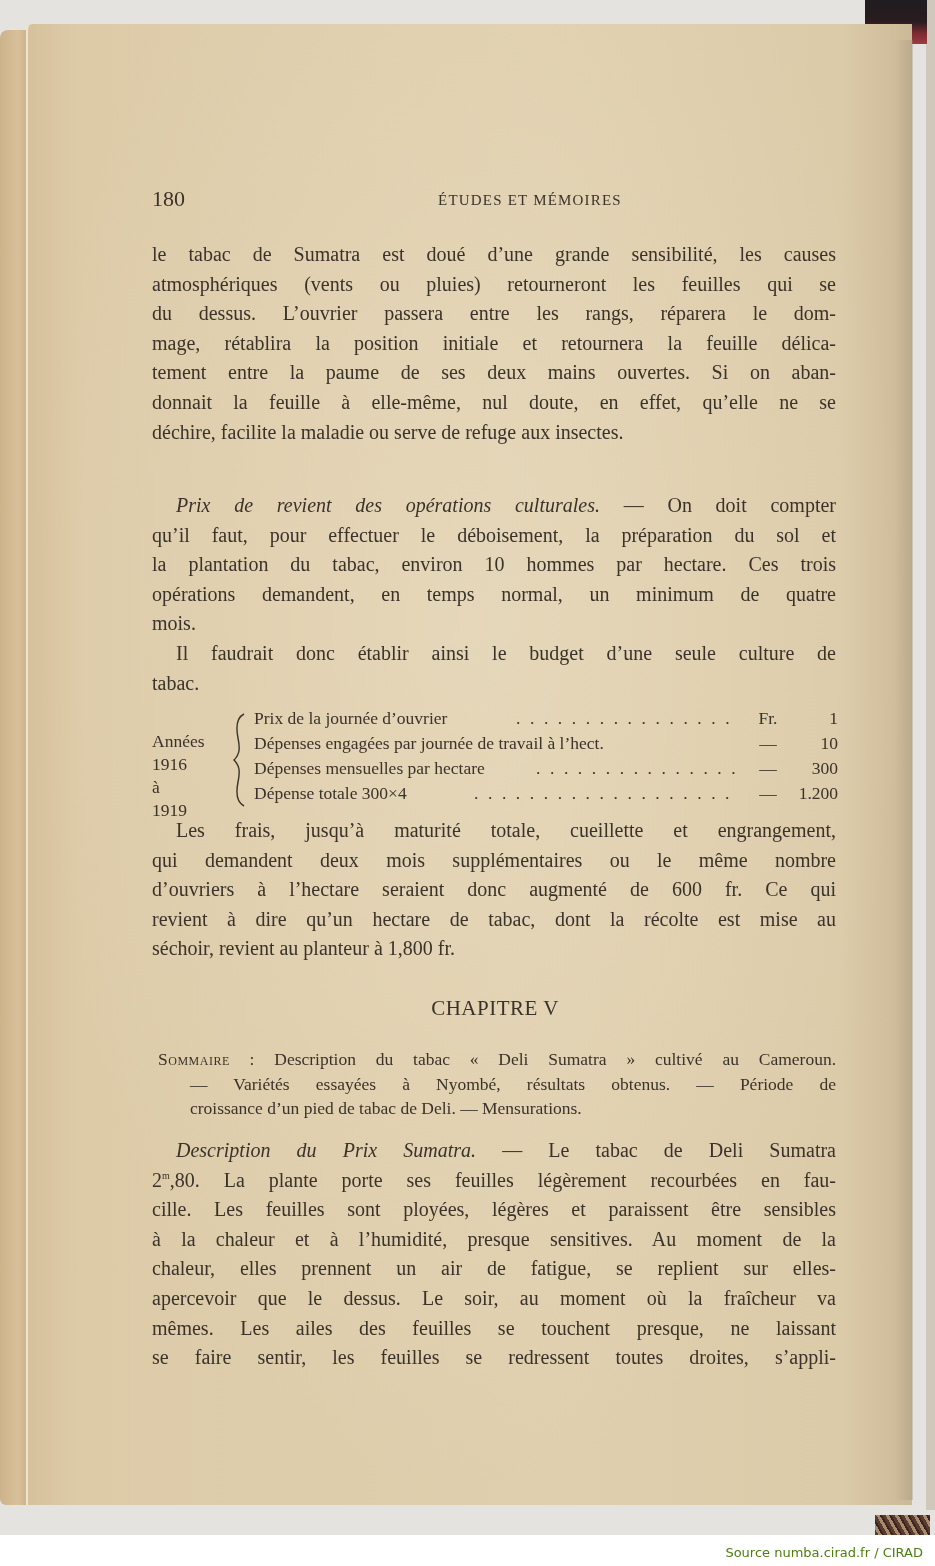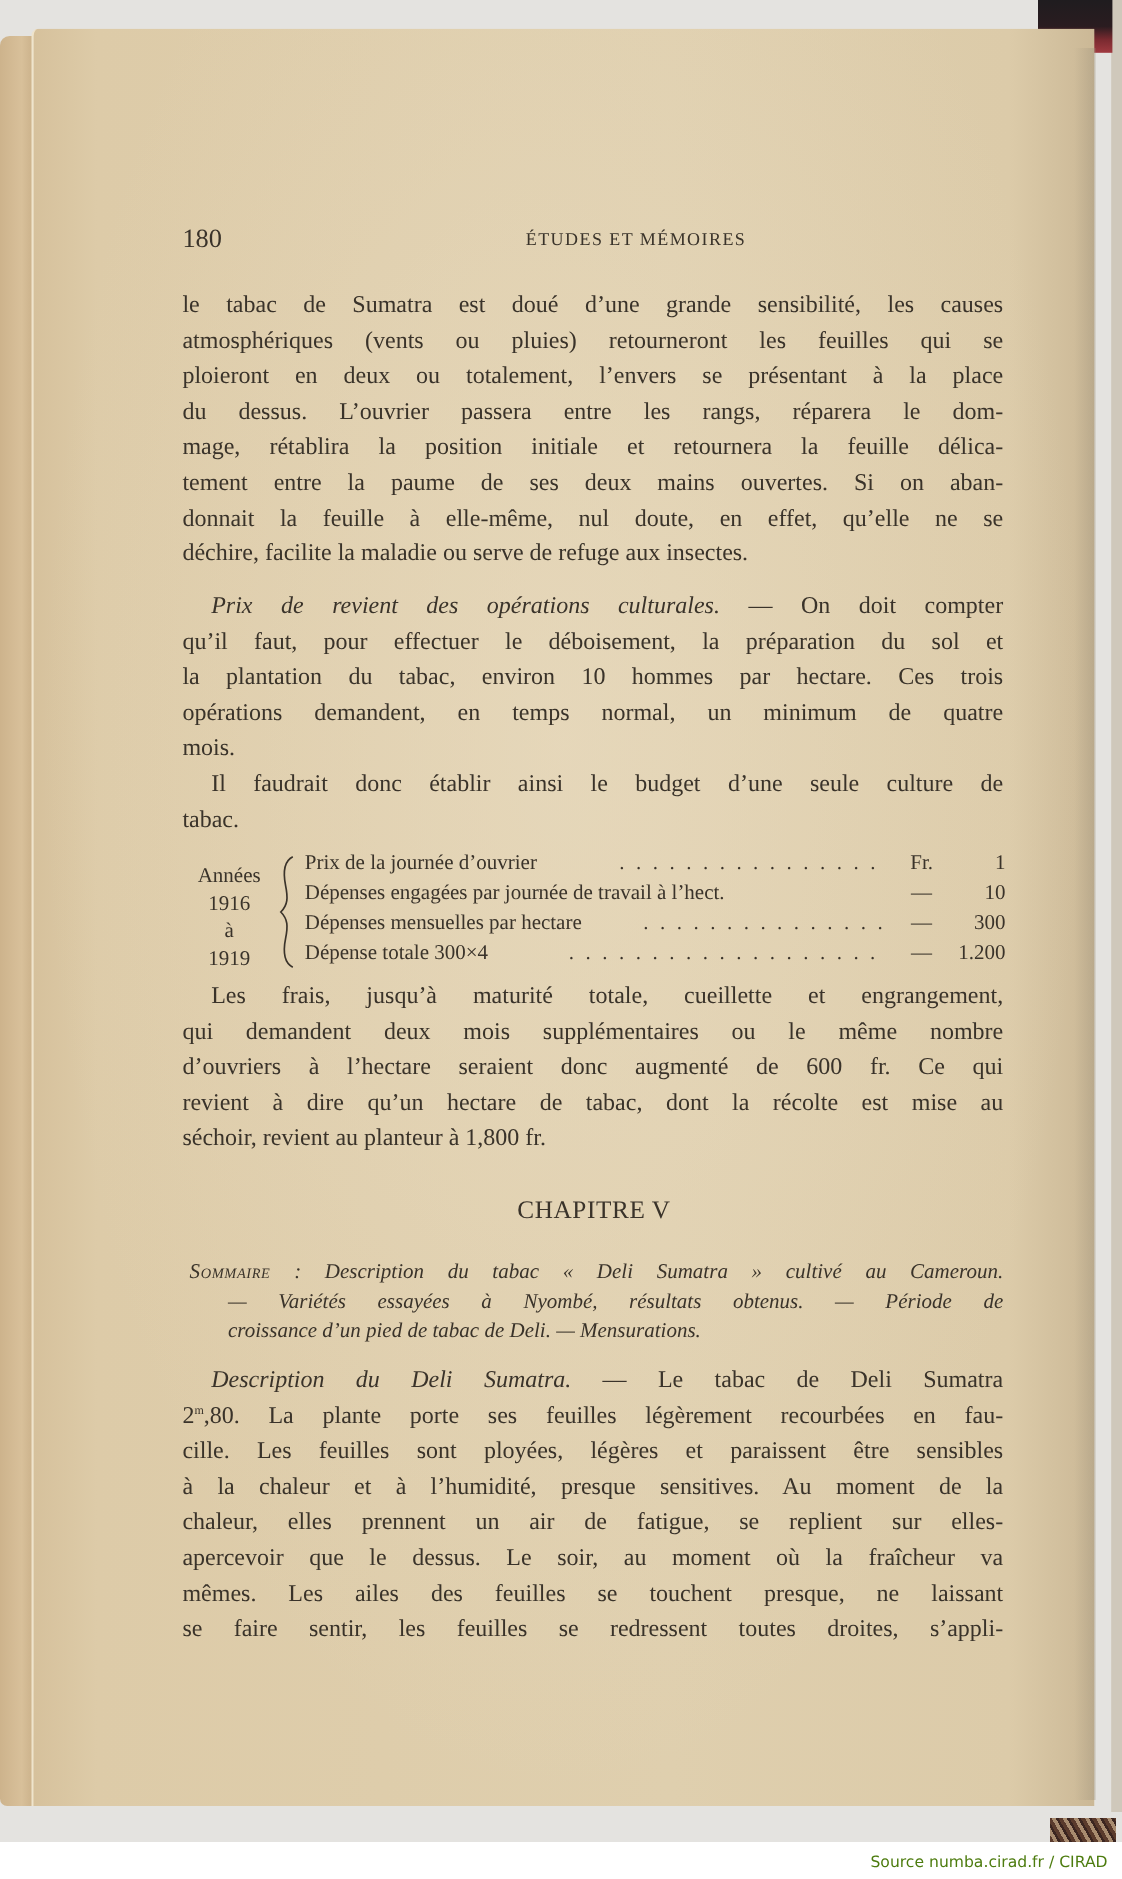--- a/index.html
+++ b/index.html
@@ -65,21 +65,21 @@
     .para .line { display: block; text-align: justify; text-align-last: justify; white-space: nowrap; }
     .para .line.last { text-align-last: left; }
     .indent { padding-left: 24px; }
     .ital { font-style: italic; }
 
     .budget {
       position: absolute; left: 152px; top: 706px; width: 686px; height: 104px;
       font-size: 17.5px;
     }
     .budget-years {
-      position: absolute; left: 0; top: 12px; width: 78px; text-align: center;
+      position: absolute; left: 0; top: 24px; width: 78px; 
       line-height: 23px;
     }
     .budget-brace {
       position: absolute; left: 74px; top: 6px; width: 24px; height: 96px;
     }
     .budget-row {
       position: absolute; left: 102px; width: 584px; height: 24px; white-space: nowrap;
     }
     .budget-row .label { position: absolute; left: 0; top: 0; }
     .budget-row .leader {
@@ -89,21 +89,21 @@
     .budget-row .amount { position: absolute; right: 0; top: 0; text-align: right; }
 
     .chapter-title {
       position: absolute; left: 152px; width: 686px; top: 996px; text-align: center;
       font-size: 21px; letter-spacing: 0.5px;
     }
     .summary {
       position: absolute; left: 158px; top: 1047px; width: 678px;
       font-size: 17.5px; line-height: 24.5px;
     }
-    .summary .line { display: block; white-space: nowrap; text-align: justify; text-align-last: justify; font-style: italic; }
+    .summary .line { display: block; white-space: nowrap; text-align: justify; text-align-last: justify; }
     .summary .line.hang { padding-left: 32px; }
     .summary .line.last { text-align-last: left; }
     .smallcaps { font-variant: small-caps; letter-spacing: 0.5px; }
     sup { font-size: 10px; line-height: 0; vertical-align: 8px; }
   </style>
 </head>
 <body>
 
 <div class="scan-bg"></div>
 <div class="tab-top-right"></div>
@@ -114,21 +114,20 @@
 <div class="tab-bottom"></div>
 
 <div class="running-head text">
   <span class="page-number">180</span>
   <span class="running-title">ÉTUDES ET MÉMOIRES</span>
 </div>
 
 <div class="para text" style="top:240px;">
   <span class="line">le tabac de Sumatra est doué d’une grande sensibilité, les causes</span>
   <span class="line">atmosphériques (vents ou pluies) retourneront les feuilles qui se</span>
-  <span class="line">ploieront en deux ou totalement, l’envers se présentant à la place</span>
   <span class="line">du dessus. L’ouvrier passera entre les rangs, réparera le dom-</span>
   <span class="line">mage, rétablira la position initiale et retournera la feuille délica-</span>
   <span class="line">tement entre la paume de ses deux mains ouvertes. Si on aban-</span>
   <span class="line">donnait la feuille à elle-même, nul doute, en effet, qu’elle ne se</span>
   <span class="line last">déchire, facilite la maladie ou serve de refuge aux insectes.</span>
 </div>
 
 <div class="para text" style="top:491px;">
   <span class="line indent"><span class="ital">Prix de revient des opérations culturales.</span><span> — On doit compter</span></span>
   <span class="line">qu’il faut, pour effectuer le déboisement, la préparation du sol et</span>
@@ -188,21 +187,21 @@
 
 <div class="chapter-title text">CHAPITRE V</div>
 
 <div class="summary text">
   <span class="line"><span class="smallcaps">Sommaire</span><span> : Description du tabac « Deli Sumatra » cultivé au Cameroun.</span></span>
   <span class="line hang">— Variétés essayées à Nyombé, résultats obtenus. — Période de</span>
   <span class="line hang last">croissance d’un pied de tabac de Deli. — Mensurations.</span>
 </div>
 
 <div class="para text" style="top:1136px;">
-  <span class="line indent"><span class="ital">Description du Deli Sumatra.</span><span> — Le tabac de Deli Sumatra</span></span>
+  <span class="line indent"><span class="ital">Description du Prix Sumatra.</span><span> — Le tabac de Deli Sumatra</span></span>
   <span class="line"><span>2</span><sup>m</sup><span>,80. La plante porte ses feuilles légèrement recourbées en fau-</span></span>
   <span class="line">cille. Les feuilles sont ployées, légères et paraissent être sensibles</span>
   <span class="line">à la chaleur et à l’humidité, presque sensitives. Au moment de la</span>
   <span class="line">chaleur, elles prennent un air de fatigue, se replient sur elles-</span>
   <span class="line">apercevoir que le dessus. Le soir, au moment où la fraîcheur va</span>
   <span class="line">mêmes. Les ailes des feuilles se touchent presque, ne laissant</span>
   <span class="line">se faire sentir, les feuilles se redressent toutes droites, s’appli-</span>
 </div>
 
 <div class="source-line">Source numba.cirad.fr / CIRAD</div>

